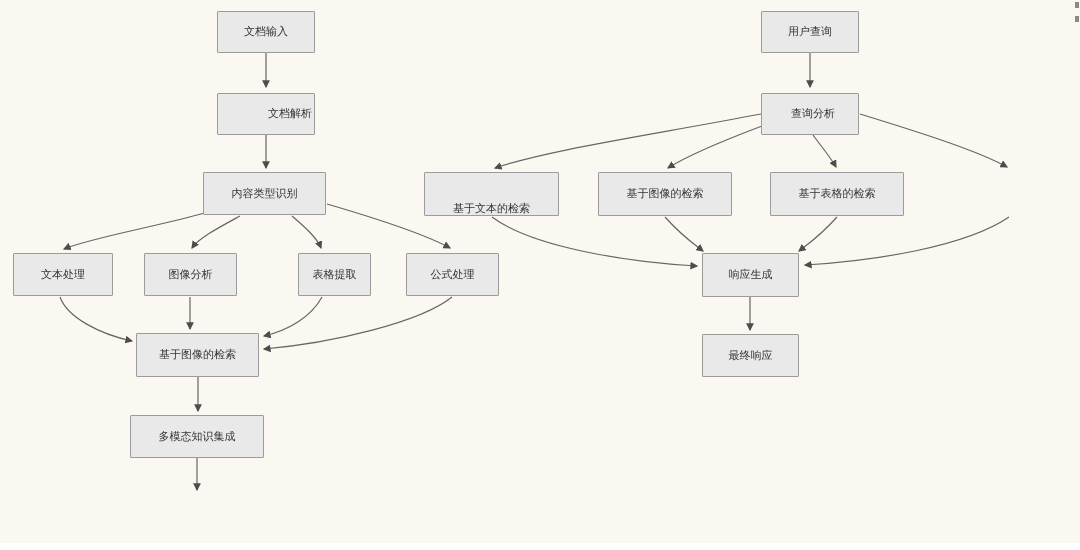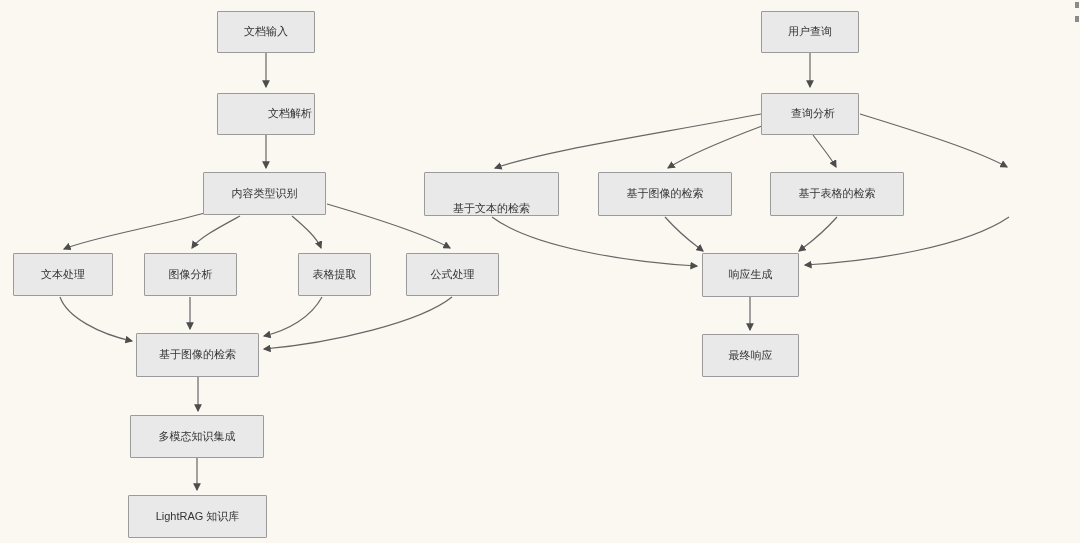--- a/index.html
+++ b/index.html
@@ -119,23 +119,20 @@
   </div>
   <div class="node" style="left:406px; top:253px; width:93px; height:43px;">
     <span>公式处理</span>
   </div>
   <div class="node" style="left:136px; top:333px; width:123px; height:44px;">
     <span>基于图像的检索</span>
   </div>
   <div class="node" style="left:130px; top:415px; width:134px; height:43px;">
     <span>多模态知识集成</span>
   </div>
-  <div class="node" style="left:128px; top:495px; width:139px; height:43px;">
-    <span>LightRAG 知识库</span>
-  </div>
 
   <div class="node" style="left:761px; top:11px; width:98px; height:42px;">
     <span>用户查询</span>
   </div>
   <div class="node" style="left:761px; top:93px; width:98px; height:42px;padding-left:6px;">
     <span>查询分析</span>
   </div>
   <div class="node" style="left:424px; top:172px; width:135px; height:44px;align-items:flex-end;">
     <span>基于文本的检索</span>
   </div>

